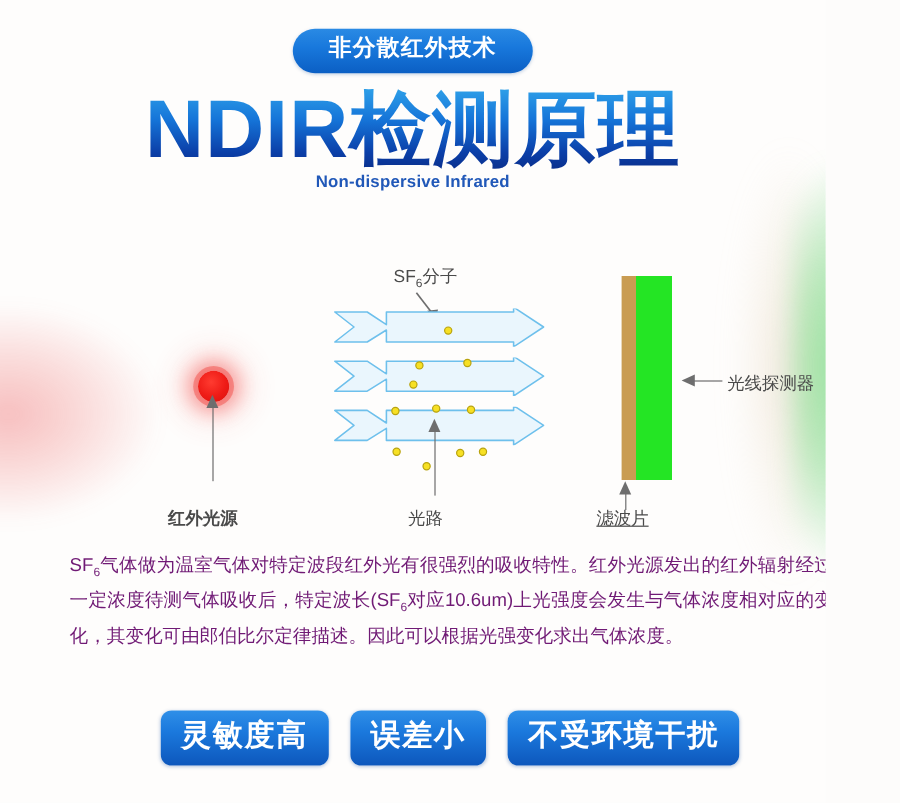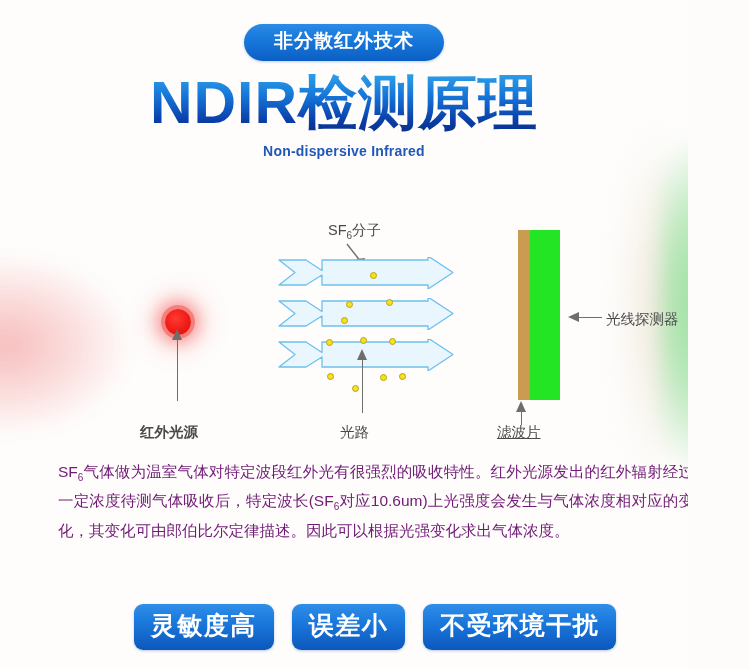--- a/index.html
+++ b/index.html
@@ -34,21 +34,21 @@
   .badge{
     position:absolute;left:50%;transform:translateX(-50%);top:24px;
     padding:7px 30px 9px;border-radius:22px;
     background:linear-gradient(180deg,#2a8ae4 0%,#1878dc 42%,#0b5fc4 100%);
     color:#fff;font-size:19px;font-weight:bold;letter-spacing:1px;
     white-space:nowrap;line-height:1.1;
     box-shadow:0 1px 3px rgba(10,70,150,.25);
   }
   .title{
     position:absolute;left:0;right:0;top:74px;text-align:center;
-    font-size:59px;font-weight:bold;letter-spacing:1px;line-height:1;
+    font-size:68px;font-weight:bold;letter-spacing:1px;line-height:1;
     background:linear-gradient(180deg,#2e9fe8 0%,#1574d8 38%,#0b3fa8 78%,#0a2f8c 100%);
     -webkit-background-clip:text;background-clip:text;
     -webkit-text-fill-color:transparent;color:#0b4fb5;
     white-space:nowrap;
   }
   .subtitle{
     position:absolute;left:0;right:0;top:143px;text-align:center;
     font-size:14px;color:#2158b8;font-weight:bold;letter-spacing:.2px;
   }
   .lead{
@@ -117,21 +117,21 @@
   
   .para{
     position:absolute;left:58px;top:458px;width:636px;
     font-size:15.5px;line-height:1.82;color:#701a75;text-align:justify;
   }
   .para sub{font-size:10px;}
 
   
   .features{
     position:absolute;left:0;top:592px;width:750px;height:58px;
-    display:flex;justify-content:center;align-items:flex-end;gap:18px;
+    display:flex;justify-content:center;align-items:flex-start;gap:18px;
   }
   .feat{
     background:linear-gradient(180deg,#2f8fe8 0%,#1b79dd 38%,#0d57bc 100%);
     color:#fff;border-radius:9px;border:0;
     font-family:inherit;font-size:25px;font-weight:bold;letter-spacing:1.5px;
     padding:9px 17px 12px;line-height:1;white-space:nowrap;
     box-shadow:0 1px 3px rgba(12,70,150,.28);
     cursor:pointer;
   }
 </style>

